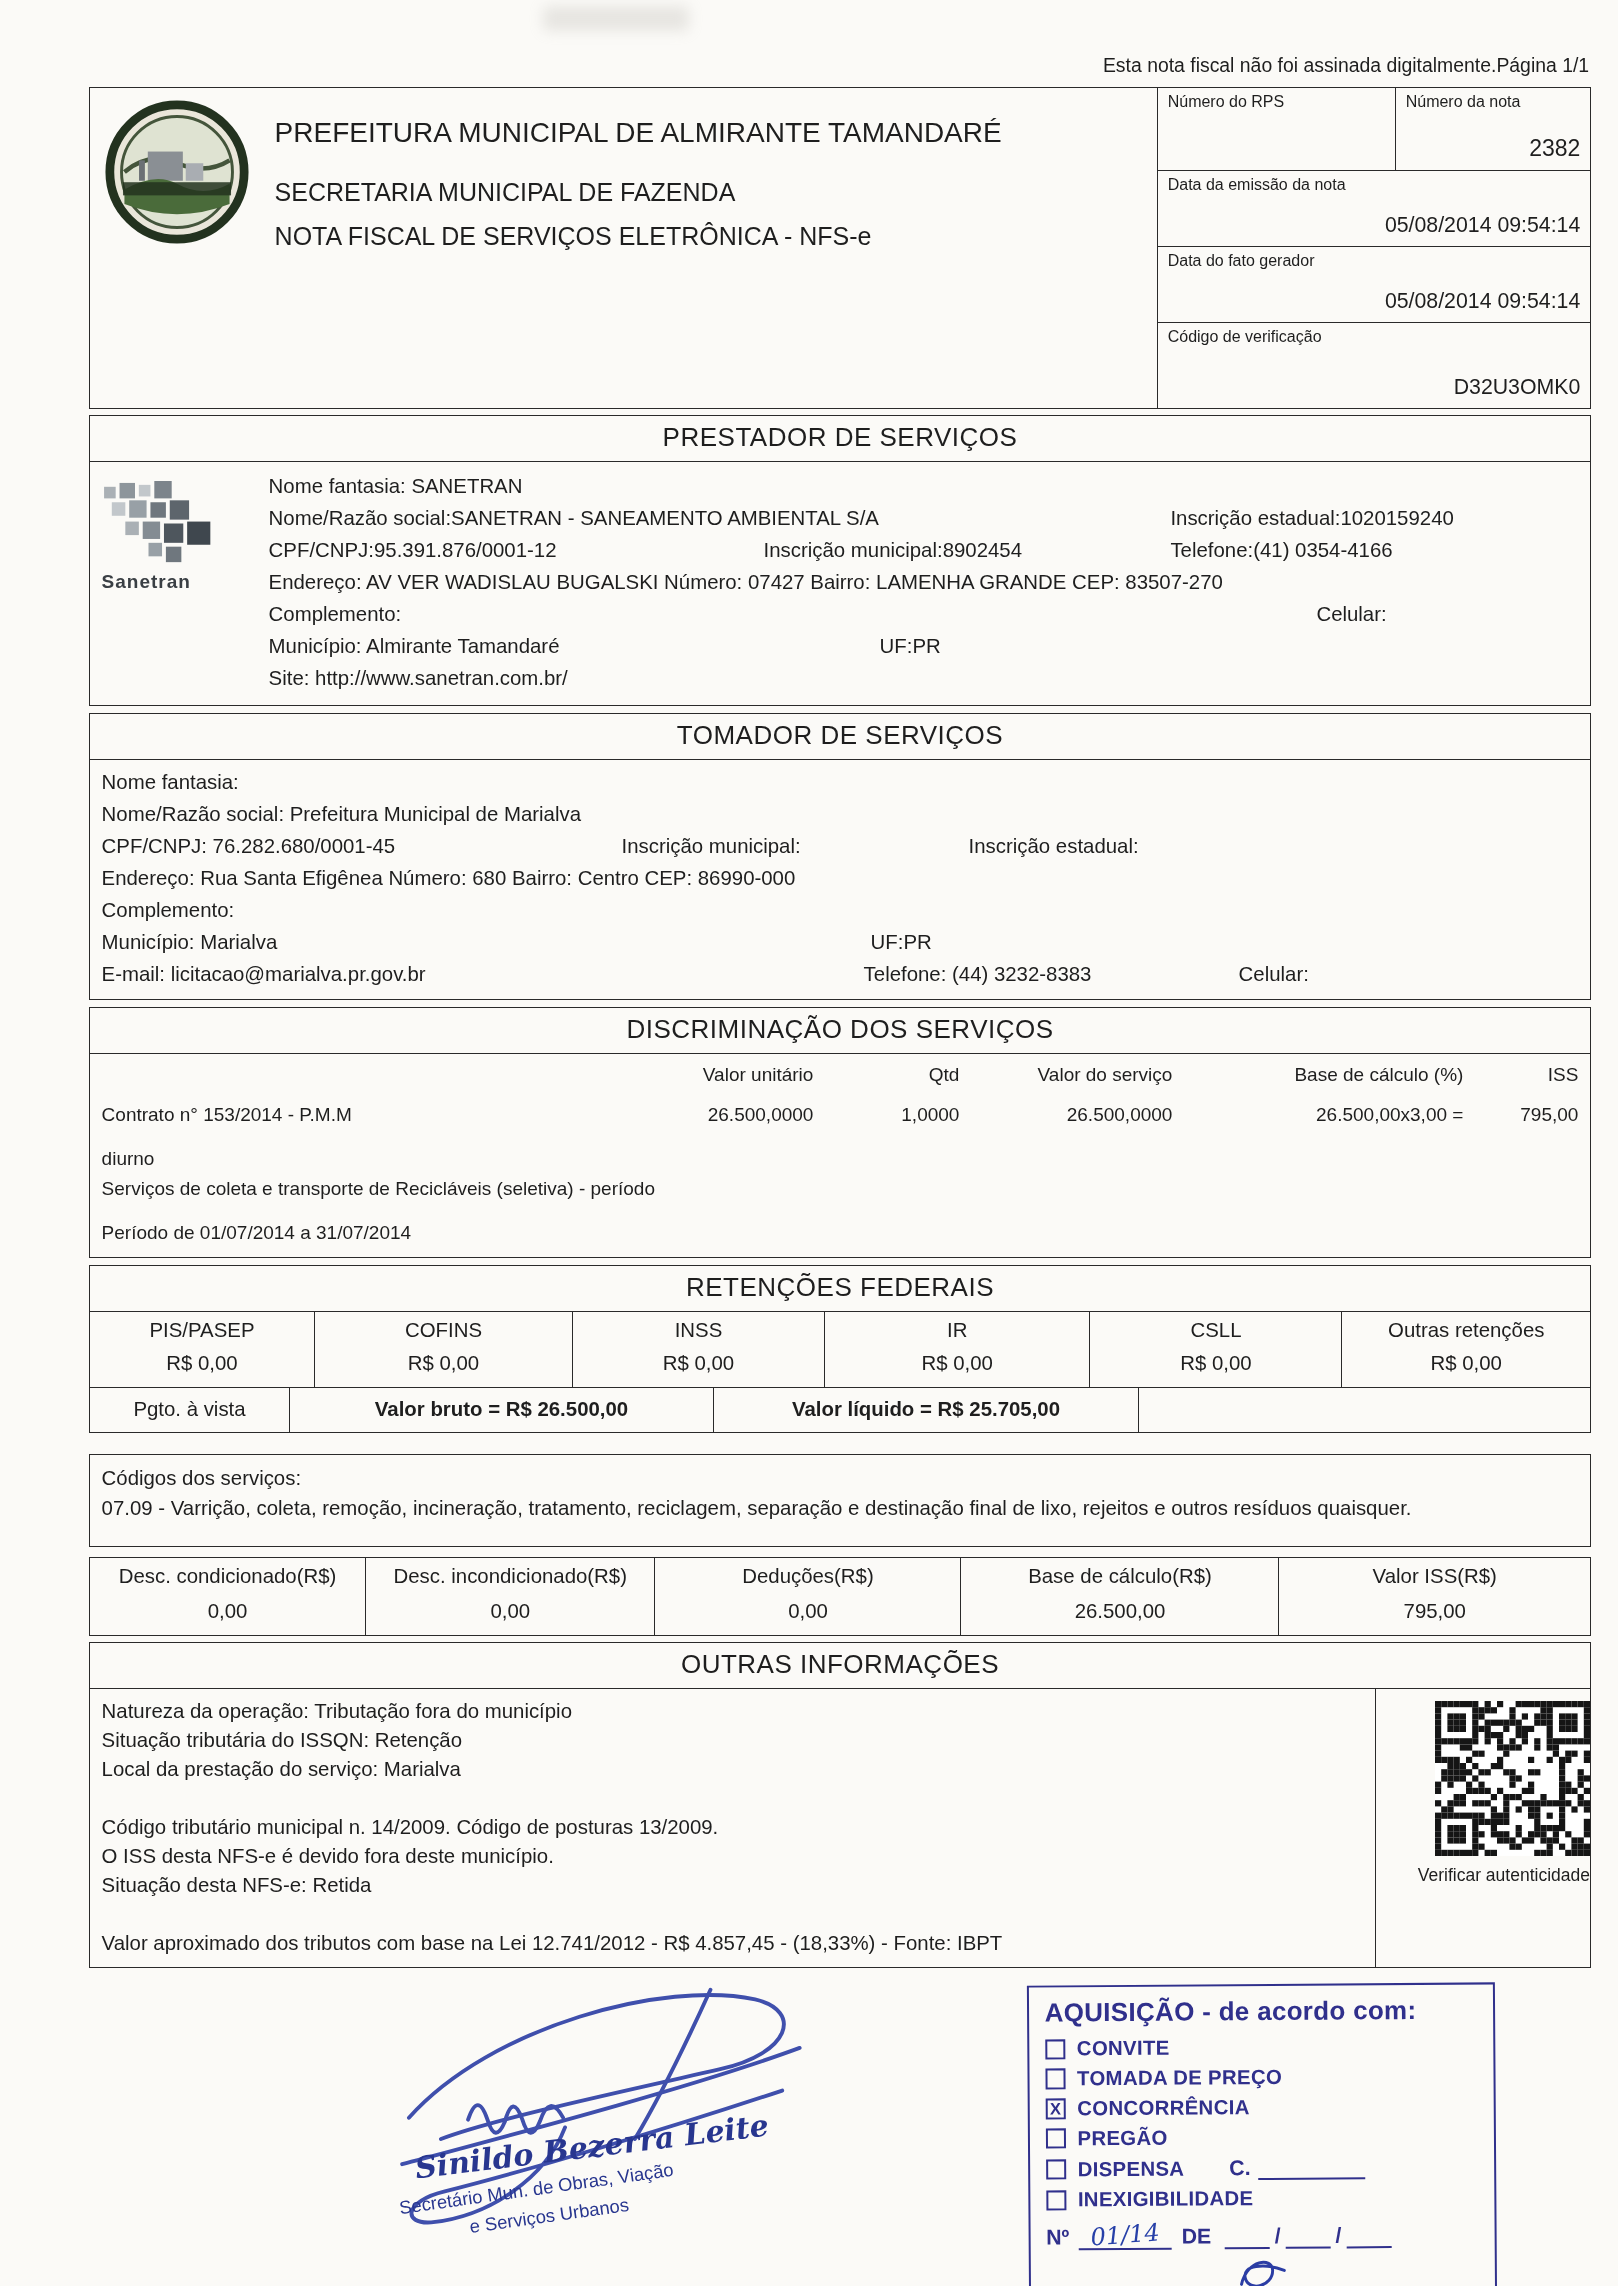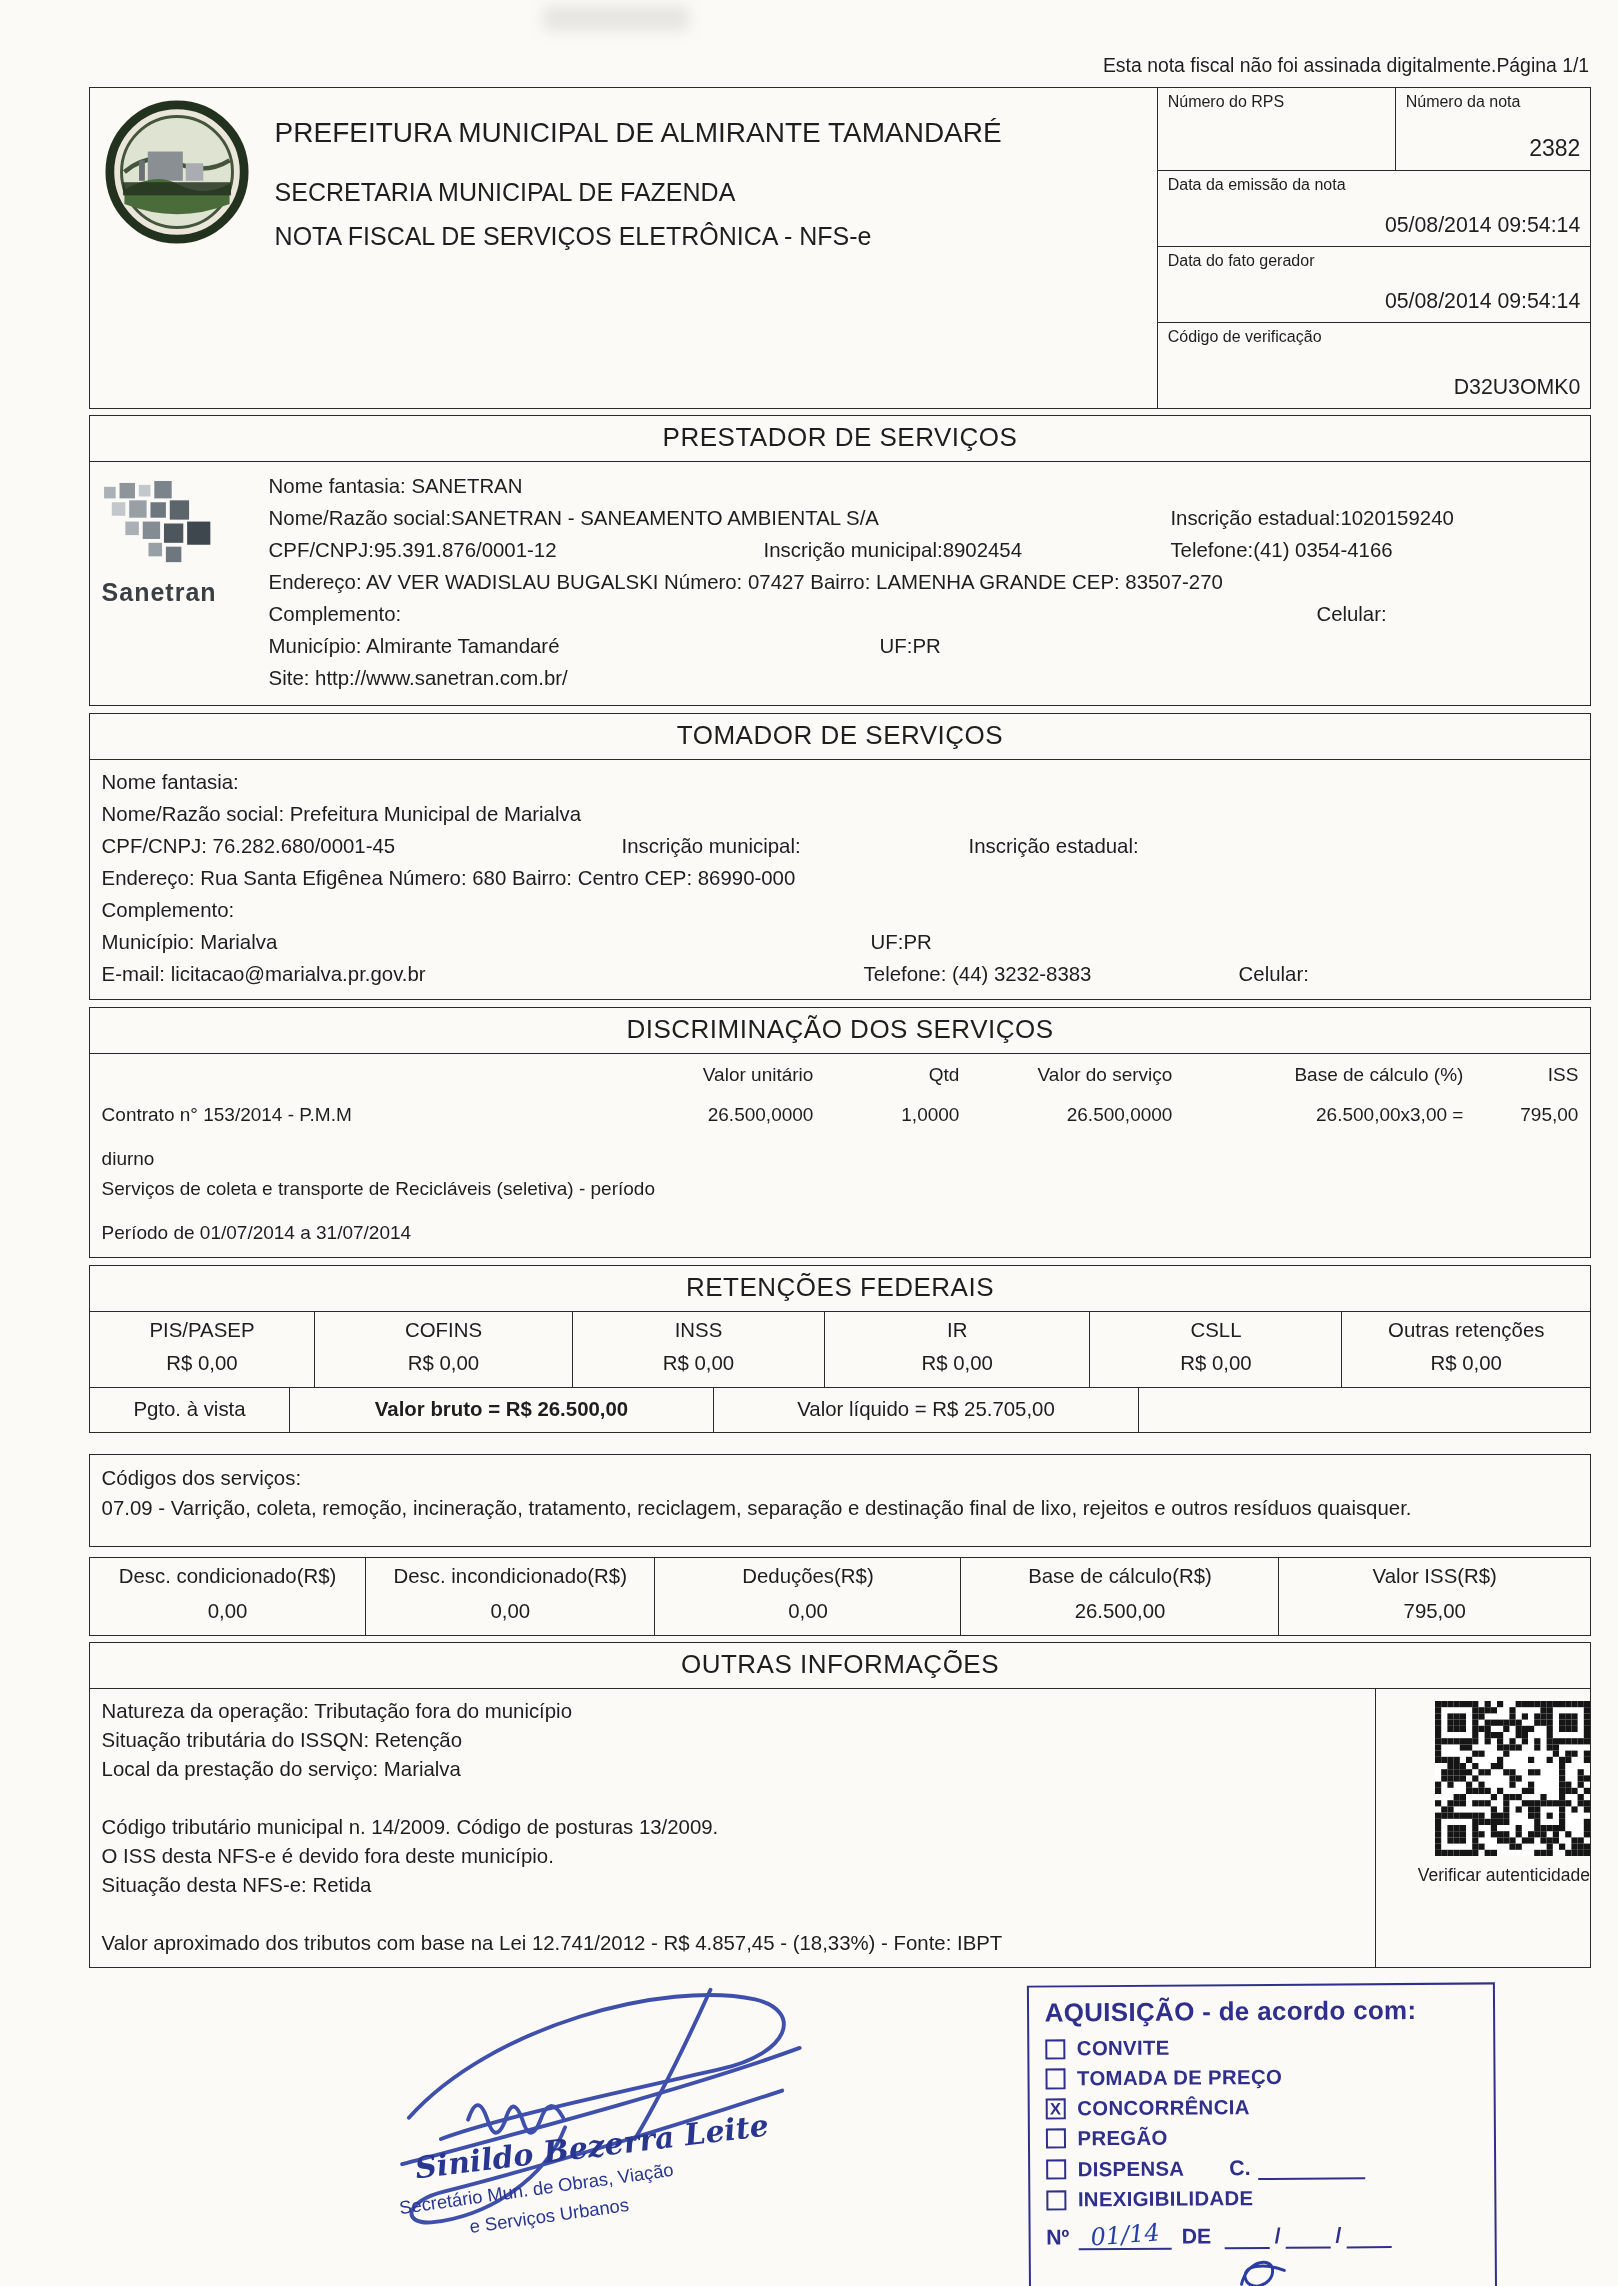--- a/index.html
+++ b/index.html
@@ -24,21 +24,21 @@
   .hr-rps{flex:1;border-right:1.9px solid #2a2a2a;padding:5.8px 9.7px}
   .hr-nota{flex:0 0 194px;display:flex;flex-direction:column;justify-content:space-between;padding:5.8px 9.7px 7.8px}
   .hr-lbl{font-size:16px}
   .hr-val{font-size:21.3px;align-self:flex-end}
   .hr-val.big{font-size:23px}
   .hr-cell{display:flex;flex-direction:column;justify-content:space-between;border-bottom:1.9px solid #2a2a2a;height:76px;padding:5.8px 9.7px 7.8px}
   .hr-cell.last{border-bottom:none;flex:1}
   
   .prest-body{display:flex;padding:7.8px 11.6px 11.6px}
   .p-logo{flex:0 0 167px;padding-top:11.6px;text-align:left}
-  .logo-word{font-size:25px;font-weight:bold;color:#3a3f44;letter-spacing:1px;margin-top:8px}
+  .logo-word{font-size:19px;font-weight:bold;color:#3a3f44;letter-spacing:1px;margin-top:1px}
   .p-lines{flex:1;font-size:20.4px}
   .p-row{display:flex;line-height:32px}
   .p-right{flex:0 0 408px}
   .w510{flex:0 0 495px}.w630{flex:0 0 611px}.w711{flex:0 0 690px}
   .grow{flex:1}
   .pad-cel{padding-left:146px}
   
   .tom-body{padding:5.8px 11.6px 9.7px;font-size:20.4px}
   .t-row{display:flex;line-height:32px}
   .t-536{flex:0 0 520px}.t-358{flex:0 0 347px}
@@ -53,21 +53,21 @@
   .disc-period{margin-top:17.5px;margin-bottom:3.9px}
   
   .ret-table{display:flex;border-bottom:1.9px solid #2a2a2a;font-size:20.4px}
   .ret-cell{border-right:1.9px solid #2a2a2a;text-align:center;padding:7.8px 3.9px 11.6px;display:flex;flex-direction:column;gap:9.7px}
   .ret-cell:last-child{border-right:none}
   .rc1{flex:0 0 15%}.rc2{flex:0 0 17.2%}.rc3{flex:0 0 16.8%}.rc4{flex:0 0 17.7%}.rc5{flex:0 0 16.8%}.rc6{flex:1}
   .pgto-row{display:flex;font-size:20.4px}
   .pgto-cell{border-right:1.9px solid #2a2a2a;padding:10.7px 7.8px;text-align:center}
   .pgto-c1{flex:0 0 200px}
   .pgto-c2{flex:0 0 424px;font-weight:bold}
-  .pgto-c3{flex:0 0 425px;font-weight:normal}
+  .pgto-c3{flex:0 0 425px;font-weight:bold}
   .pgto-rest{flex:1}
   
   .cod-box{padding:7.8px 11.6px 23px;font-size:20.4px;line-height:30px}
   
   .tot-table{display:flex;font-size:20.4px}
   .tot-cell{border-right:1.9px solid #2a2a2a;text-align:center;display:flex;flex-direction:column;gap:11.6px;padding:7.8px 3.9px 11.6px}
   .tot-cell:last-child{border-right:none}
   .tc1{flex:0 0 18.4%}.tc2{flex:0 0 19.3%}.tc3{flex:0 0 20.4%}.tc4{flex:0 0 21.2%}.tc5{flex:1}
   
   .out-body{display:flex}

